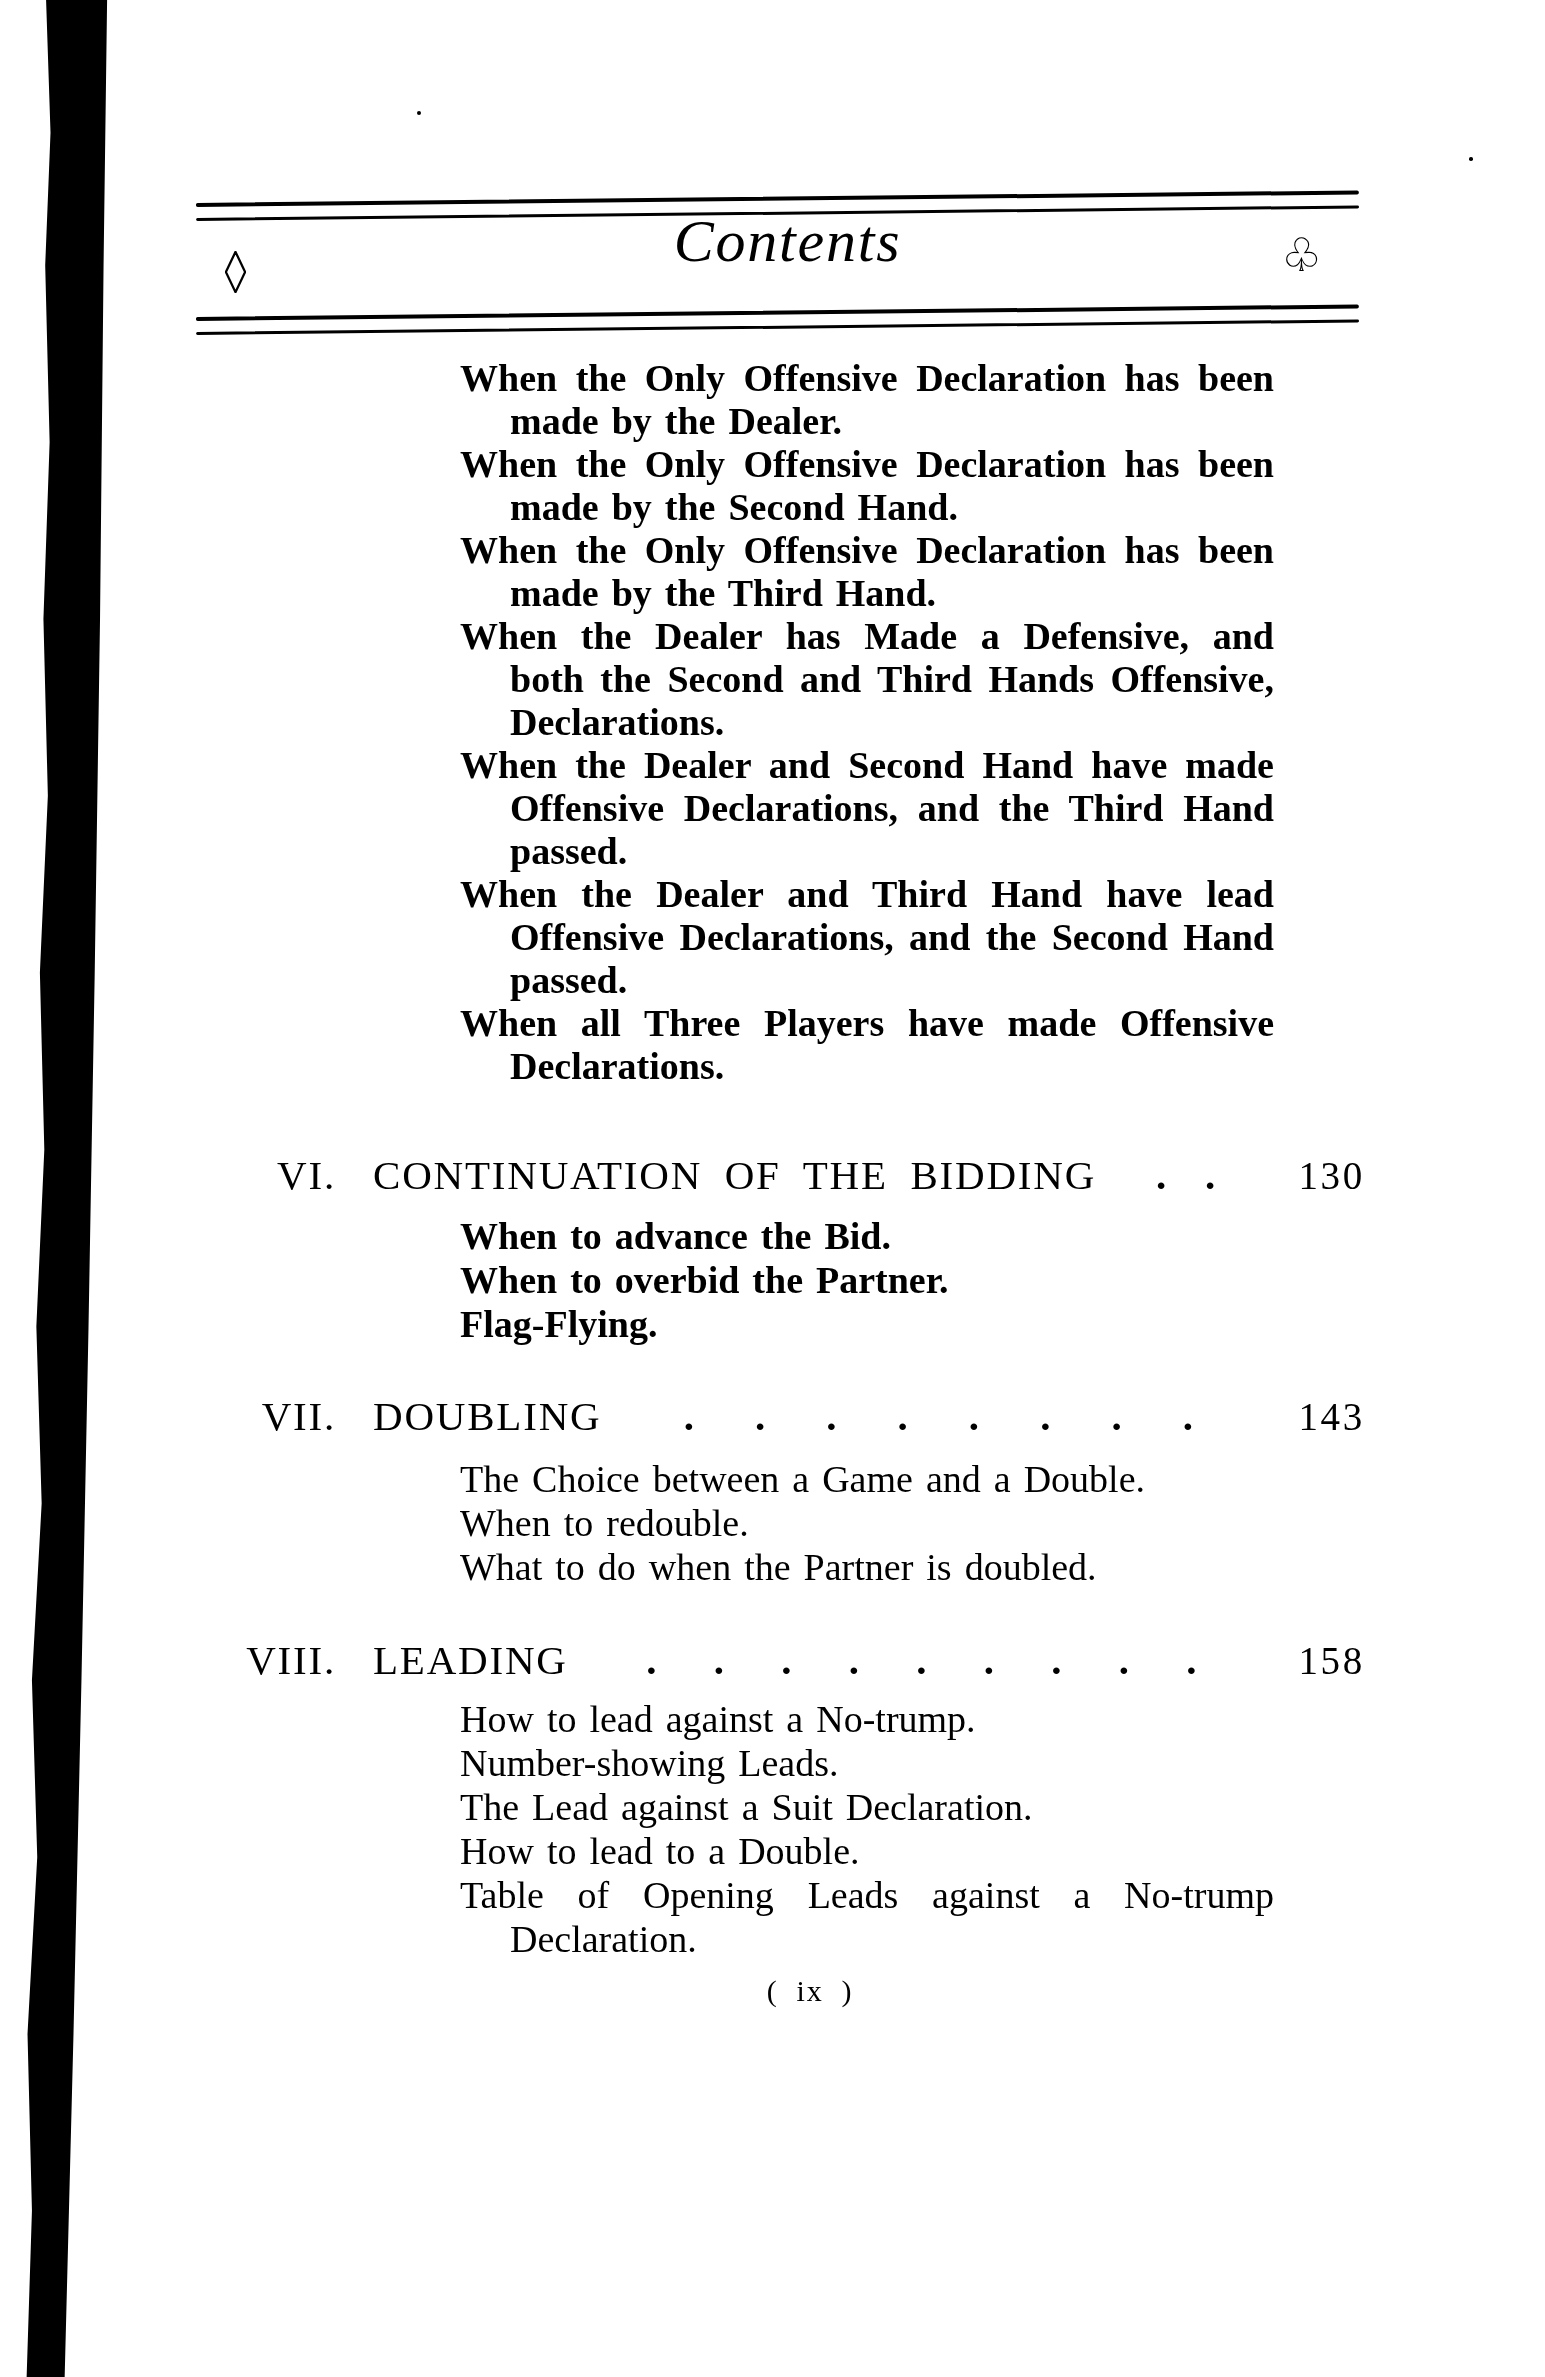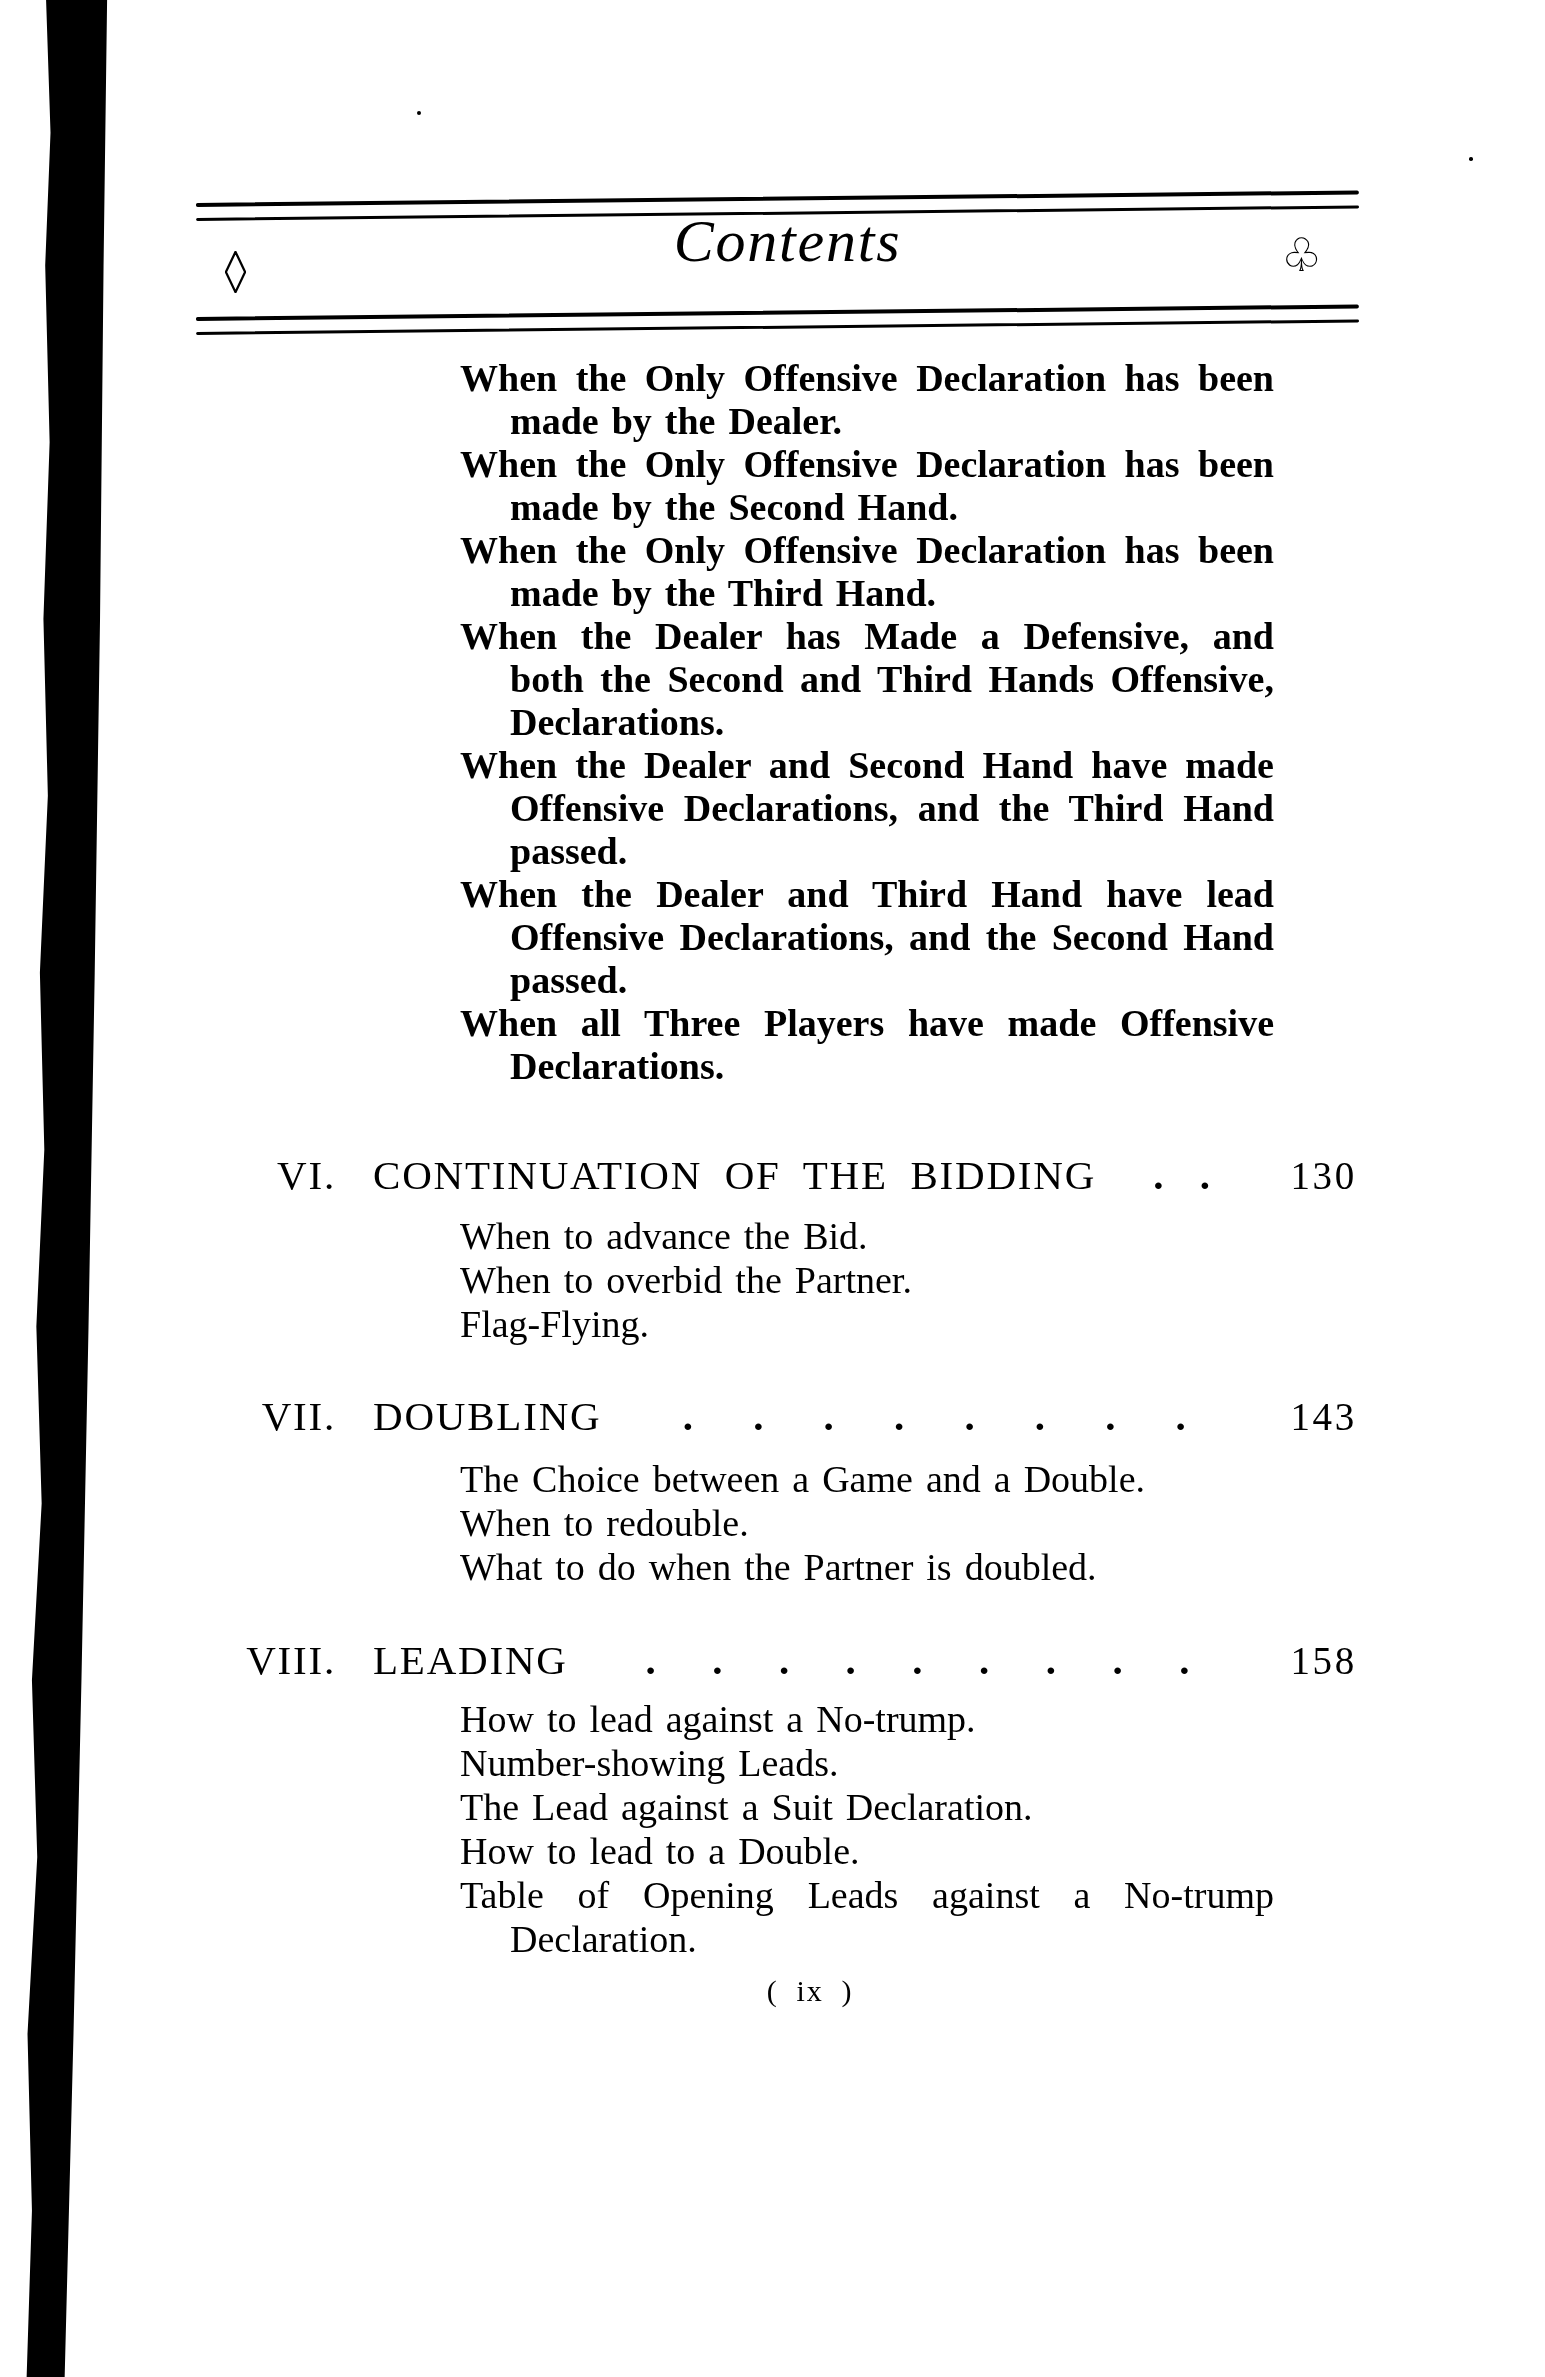--- a/index.html
+++ b/index.html
@@ -31,31 +31,31 @@
   .toc-block{position:absolute;left:460px;width:814px;font-size:38px;line-height:43px;word-spacing:3.5px;}
   .toc-block .line{white-space:nowrap;font-weight:bold;}
   .toc-block .line.just{white-space:normal;text-align:justify;text-align-last:justify;}
   .toc-block .line.cont{padding-left:50px;}
   #intro{top:357px;}
   .chapter{position:absolute;left:0;width:1545px;}
   .ch-vi{top:1150px;}
   .ch-vii{top:1391px;}
   .ch-viii{top:1635px;}
   .chapter-head{
-    position:absolute;left:203px;right:188px;
+    position:absolute;left:203px;right:180px;
     display:flex;align-items:baseline;
     font-size:41px;line-height:50px;letter-spacing:1.8px;word-spacing:10.6px;
   }
   .ch-numeral{width:133px;text-align:right;flex:0 0 auto;}
   .ch-title{margin-left:37px;flex:0 0 auto;}
   .ch-dots{flex:1 1 auto;display:flex;justify-content:space-evenly;align-items:baseline;padding:0 23px;}
   .ch-dots span{font-size:41px;font-weight:bold;}
   .ch-page{flex:0 0 auto;min-width:88px;text-align:right;font-size:39px;letter-spacing:2.7px;}
   .chapter-items{position:absolute;left:460px;width:814px;font-size:38px;line-height:44px;word-spacing:3.5px;}
-  .ch-vi .chapter-items{top:64px;}
+  .ch-vi .chapter-items{top:64px;font-weight:bold;}
   .ch-vii .chapter-items{top:66px;}
   .ch-viii .chapter-items{top:62px;}
   .chapter-items .line{white-space:nowrap;}
   .chapter-items .line.just{white-space:normal;text-align:justify;text-align-last:justify;}
   .chapter-items .line.cont{padding-left:50px;}
   
   .footer{
     position:absolute;top:1974px;left:75px;right:0;text-align:center;
     font-size:30px;word-spacing:8.8px;letter-spacing:1.8px;
   }

